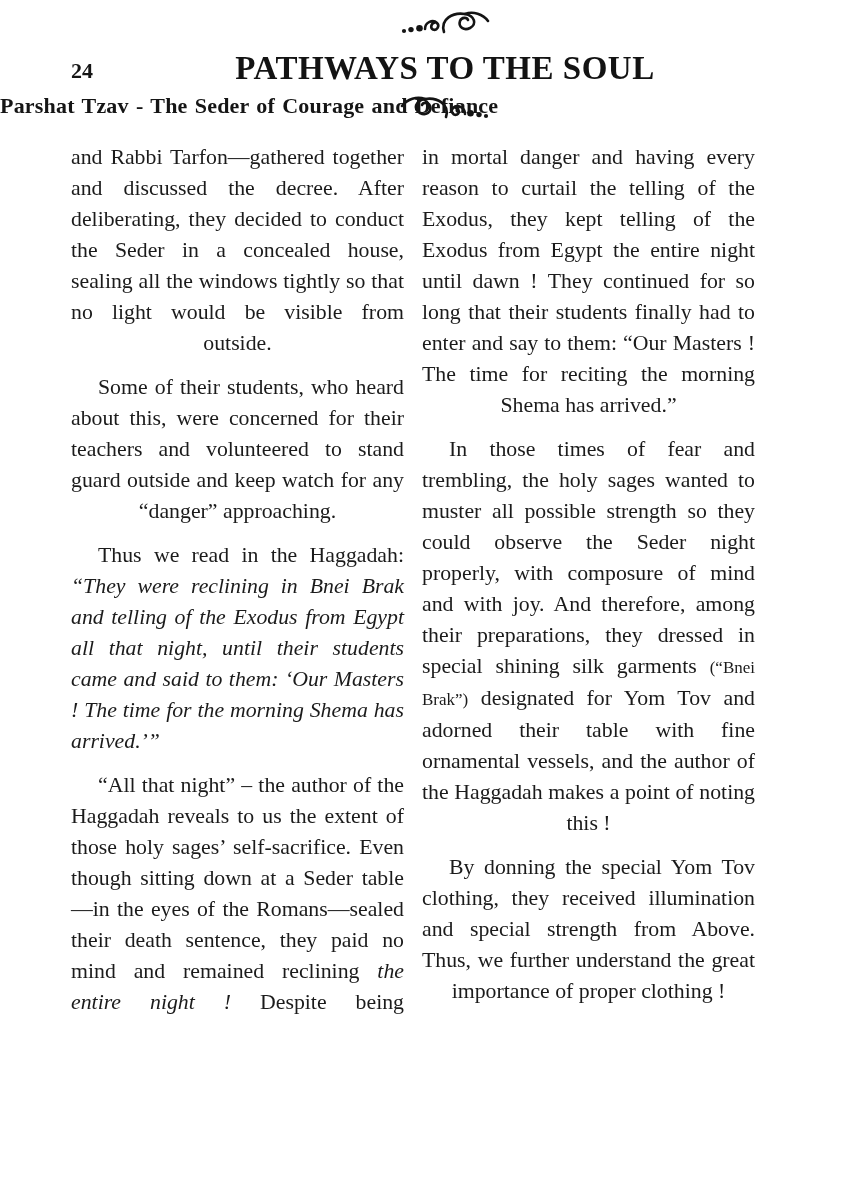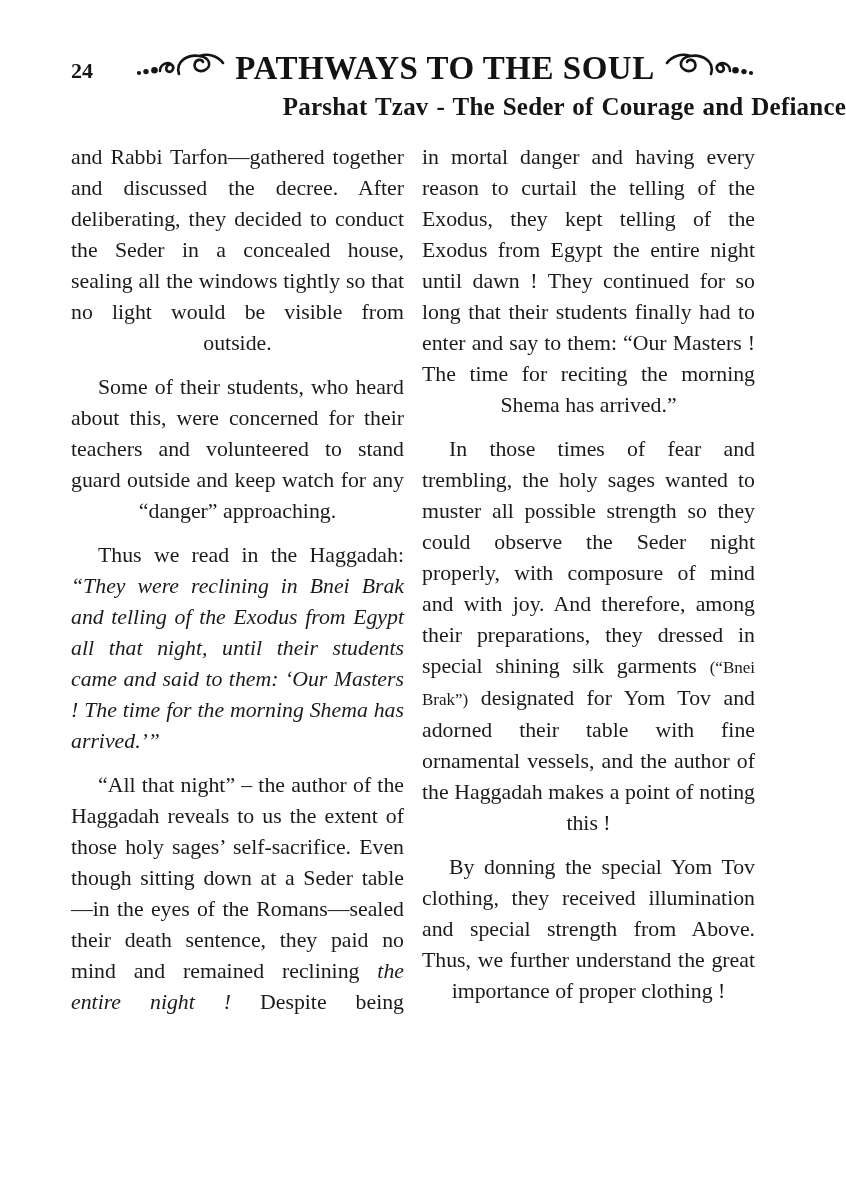--- a/index.html
+++ b/index.html
@@ -7,32 +7,32 @@
     position:relative; width:748px; height:1200px; background:#ffffff;
     color:#191919; font-family:"Liberation Serif", serif;
     -webkit-font-smoothing:antialiased;
   }
   .page-number {
     position:absolute; left:71px; top:58px;
     font-size:22px; font-weight:700; color:#151515;
   }
   .title-row {
     position:absolute; top:48px; left:44px; width:802px; height:40px;
-    display:flex; justify-content:center; align-items:center; gap:9px;
+    display:flex; justify-content:center; align-items:center; gap:9px;flex-direction:column;
   }
   .page-title {
     margin:0; font-size:33px; font-weight:700; letter-spacing:0.5px;
     color:#131313; white-space:nowrap;
   }
   .flourish { display:inline-block; width:92px; height:30px; }
   .flourish svg { display:block; width:92px; height:30px; }
   .flourish.mirror svg { transform:scaleX(-1); }
   .page-subtitle {
     position:absolute; top:93px; left:0; width:846px; margin:0;
-    text-align:right; font-size:25px; font-weight:700;
+    text-align:left; font-size:22px; font-weight:700;
     letter-spacing:0.2px; word-spacing:1.5px; color:#151515;
   }
   .columns {
     position:absolute; top:142px; left:71px;
     display:flex; gap:18px;
   }
   .col {
     width:333px; font-size:21.8px; line-height:31px;
     text-align:justify; hyphens:none; color:#1b1b1b;
   }

